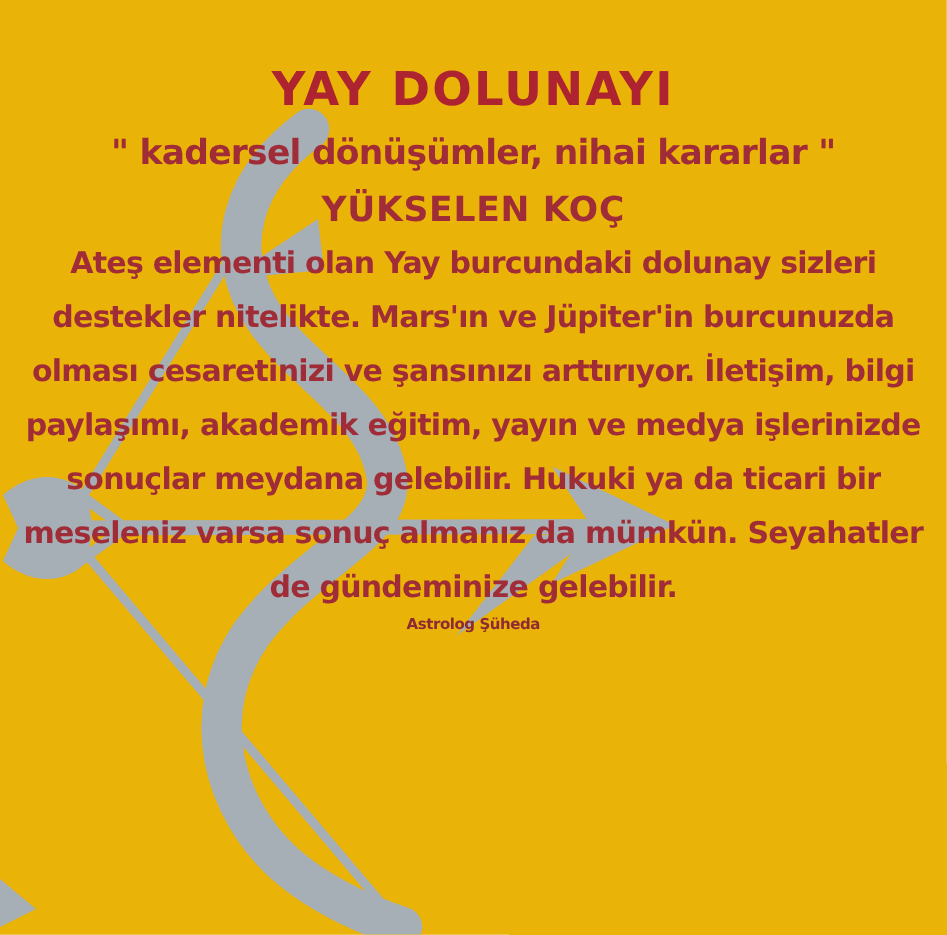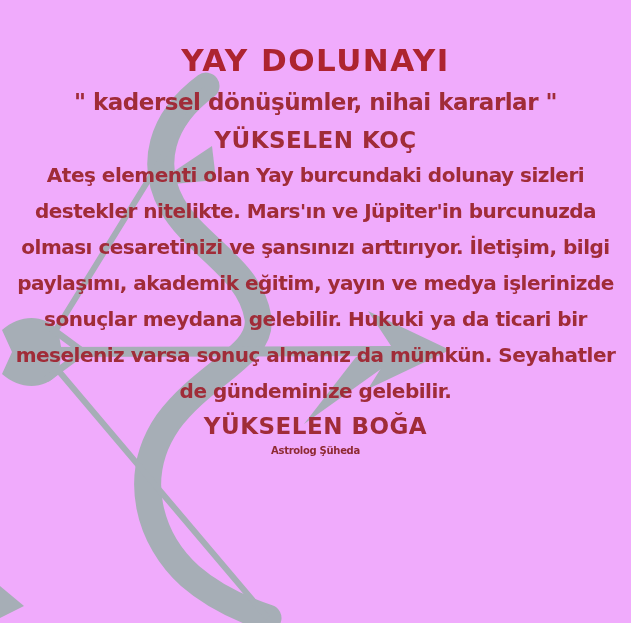--- a/index.html
+++ b/index.html
@@ -1,20 +1,20 @@
 <!DOCTYPE html>
 <html><head>
 <meta charset="utf-8">
 <style>
   html, body { margin: 0; padding: 0; }
   .poster {
     position: relative;
     width: 631px;
     height: 623px;
-    background: #f0abfc;
+    background: #eab308;
     overflow: hidden;
     font-family: "DejaVu Sans", sans-serif;
   }
   .watermark {
     position: absolute;
     left: 0; top: 0;
     width: 631px; height: 623px;
     z-index: 0;
   }
   .wm-stroke {
@@ -102,19 +102,18 @@
     <h2 class="heading">YÜKSELEN KOÇ</h2>
 
     <p class="bodytext">Ateş elementi olan Yay burcundaki dolunay sizleri
 destekler nitelikte. Mars'ın ve Jüpiter'in burcunuzda
 olması cesaretinizi ve şansınızı arttırıyor. İletişim, bilgi
 paylaşımı, akademik eğitim, yayın ve medya işlerinizde
 sonuçlar meydana gelebilir. Hukuki ya da ticari bir
 meseleniz varsa sonuç almanız da mümkün. Seyahatler
 de gündeminize gelebilir.</p>
 
-    <h2 class="heading">YÜKSELEN BOĞA</h2>
 
 
     <div class="signature">Astrolog Şüheda</div>
   </div>
 
 </div>
 
 </body></html>

